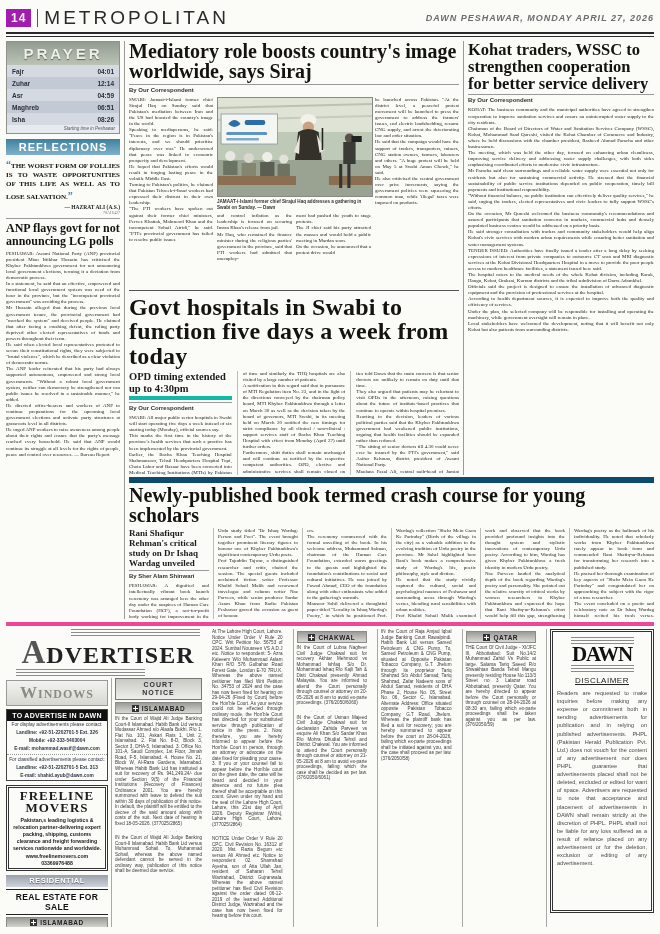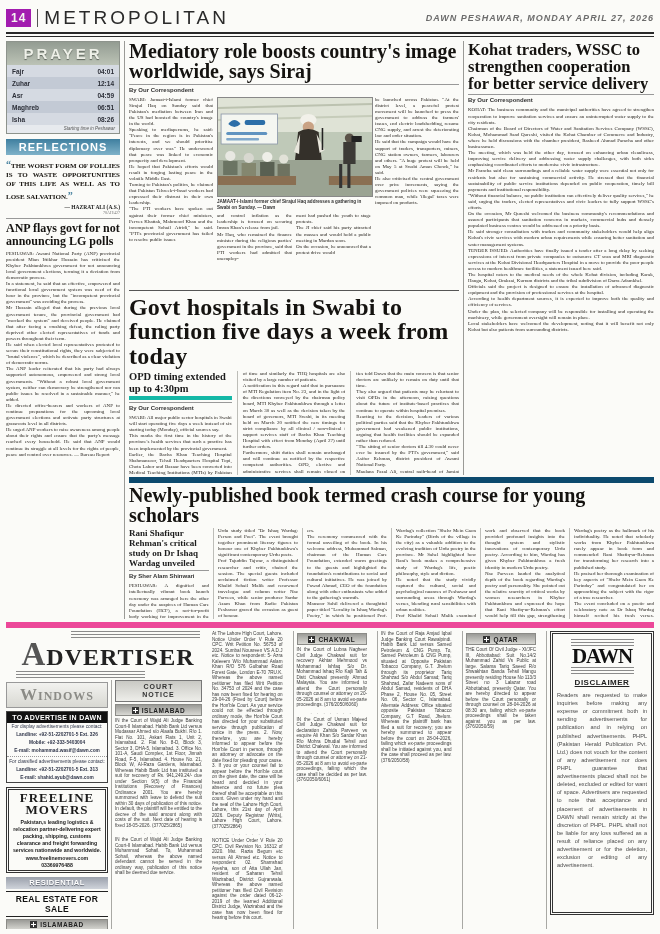--- a/index.html
+++ b/index.html
@@ -71,21 +71,21 @@
   .kohat h2{font-size:16.5px;line-height:1.04;}
   .kohat .body{height:368px;}
   
   .book{flex:1;border-top:6px solid #0c4a6e;margin-top:2px;padding-top:2px;overflow:hidden;}
   .book h2{font-size:20px;line-height:1;margin-bottom:3px;}
   .bcols{display:flex;gap:4px;height:110px;overflow:hidden;}
   .bcol{flex:1;min-width:0;}
   .bcol + .bcol{border-left:1px solid #bdbdb8;padding-left:4px;}
   .subhead{font:bold 9px "Liberation Serif",serif;line-height:1.12;}
   
-  .ads{border-top:6px solid #ec4899;margin-top:3px;padding-top:3px;display:flex;gap:10px;
+  .ads{border-top:4px solid #ec4899;margin-top:3px;padding-top:3px;display:flex;gap:10px;
        height:298px;overflow:hidden;font-family:"Liberation Sans",sans-serif;}
   .adcol{min-width:0;overflow:hidden;}
   .adcol + .adcol{border-left:1px solid #a8a8a4;padding-left:3px;}
   .adgroup{width:196px;flex:none;}
   .adgroup-cols{display:flex;gap:3px;}
   .adgroup-cols > div{overflow:hidden;}
   .adg-c1{width:102px;flex:none;}
   .adg-c2{flex:1;border-left:1px solid #a8a8a4;padding-left:3px;}
   .stripe{height:7px;background:repeating-linear-gradient(180deg,#8b8b8b 0 1px,transparent 1px 3px);}
   .adv-banner{margin:0 2px 2px 10px;}
@@ -124,21 +124,21 @@
   .courtbox{border:1px solid #777;background:linear-gradient(#c9c9c4,#eeeeea);text-align:center;
             font-weight:bold;font-size:7px;line-height:1.15;color:#333;padding:2px 0;margin-bottom:2px;
             letter-spacing:1px;}
   .notice{font-size:4.6px;line-height:1.2;text-align:justify;color:#3a3a3a;white-space:pre-line;}
   .dots{text-align:center;font-size:4.5px;letter-spacing:2px;color:#666;margin:2px 0;}
   .dawnbox{border:3px double #333;padding:3px 4px;height:284px;box-sizing:border-box;}
   .dawn-logo-wrap{text-align:center;margin:2px 0 4px 0;}
   .dawn-logo-wrap .stripe{width:70%;margin:0 auto;}
   .dawn-logo{font-family:"Liberation Serif",serif;font-weight:bold;font-size:21px;line-height:1;
              letter-spacing:-1px;color:#111;}
-  .disclaimer-title{text-align:center;font-weight:bold;font-size:8px;text-decoration:underline;
+  .disclaimer-title{text-align:center;font-weight:normal;font-size:8px;text-decoration:underline;
                     color:#222;margin:3px 0 4px 0;letter-spacing:.5px;}
   .disclaimer-text{font-size:5.6px;line-height:1.45;color:#4a4a4a;text-align:justify;}
 </style>
 </head>
 <body>
 
 <div class="page">
 
   <header class="masthead">
     <div class="mh-left">

